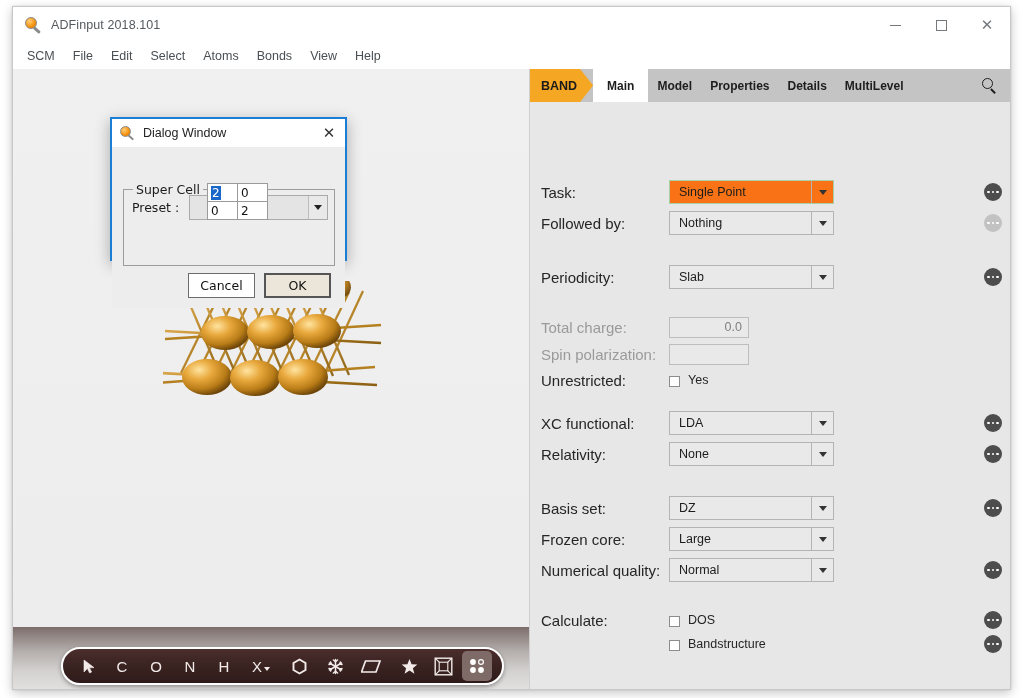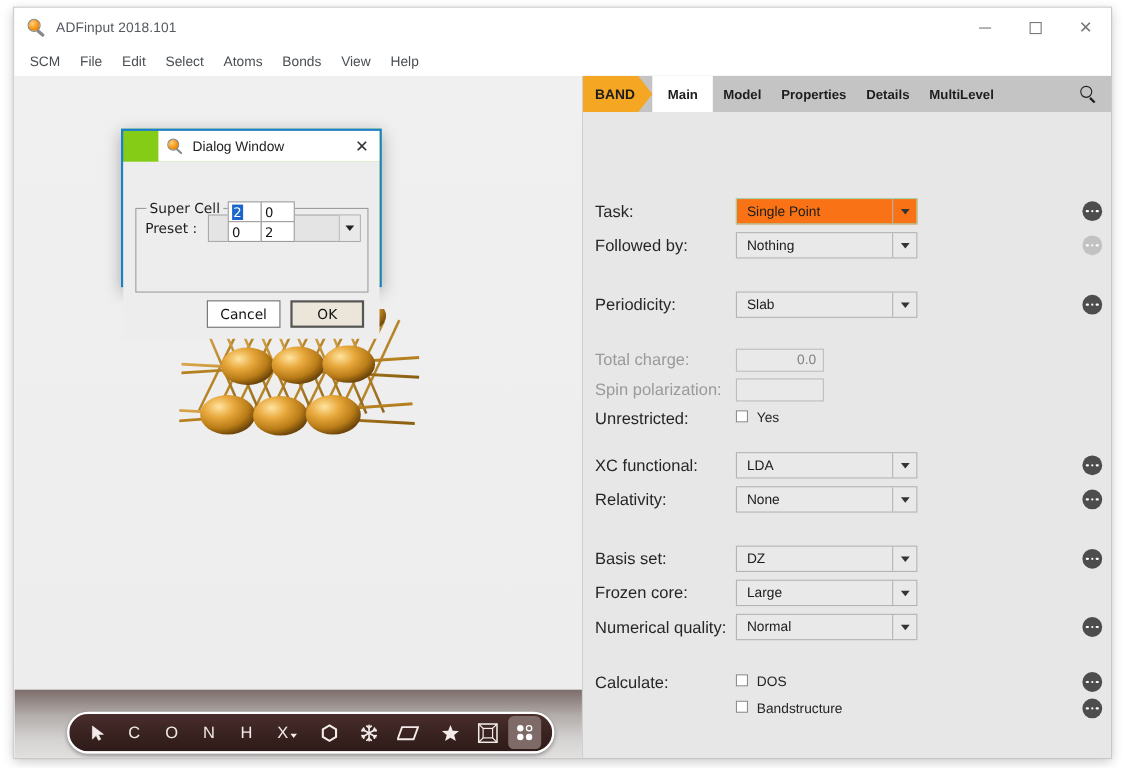--- a/index.html
+++ b/index.html
@@ -249,21 +249,21 @@
     width: 80px; height: 21px;
     background: #e9e9e9;
     border: 1px solid #bdbdbd;
     font-size: 12.5px; color: #808080;
     display: flex; align-items: center; justify-content: flex-end;
     padding-right: 6px;
   }
 
   .checkline {
     position: absolute; left: 139px;
-    display: flex; align-items: flex-start;
+    display: flex; align-items: flex-end;
   }
   .cbox {
     width: 11px; height: 11px;
     border: 1px solid #8d8d8d;
     background: #ffffff;
     margin-right: 8px;
   }
   .cbox-label { font-size: 12.5px; color: #262626; }
 
   .dots-btn {
@@ -277,25 +277,24 @@
   .dots-btn span {
     width: 2.4px; height: 2.4px; border-radius: 50%;
     background: #ffffff; display:block;
   }
 
   
   #dialog {
     position: absolute;
     left: 97px; top: 110px;
     width: 237px; height: 144px;
-    background: #84cc16;
+    background: #eab308;
     border: 2px solid #1a7fd4;
     box-shadow: 0 4px 14px rgba(0,0,0,0.30);
     z-index: 40;
-    padding-left: 32px;
   }
   #dialog-title {
     height: 28px; background: #ffffff;
     display: flex; align-items: center;
     position: relative;
   }
   #dlg-icon {
     margin-left: 8px; margin-right: 8px;
     width: 15px; height: 15px; position: relative;
   }

